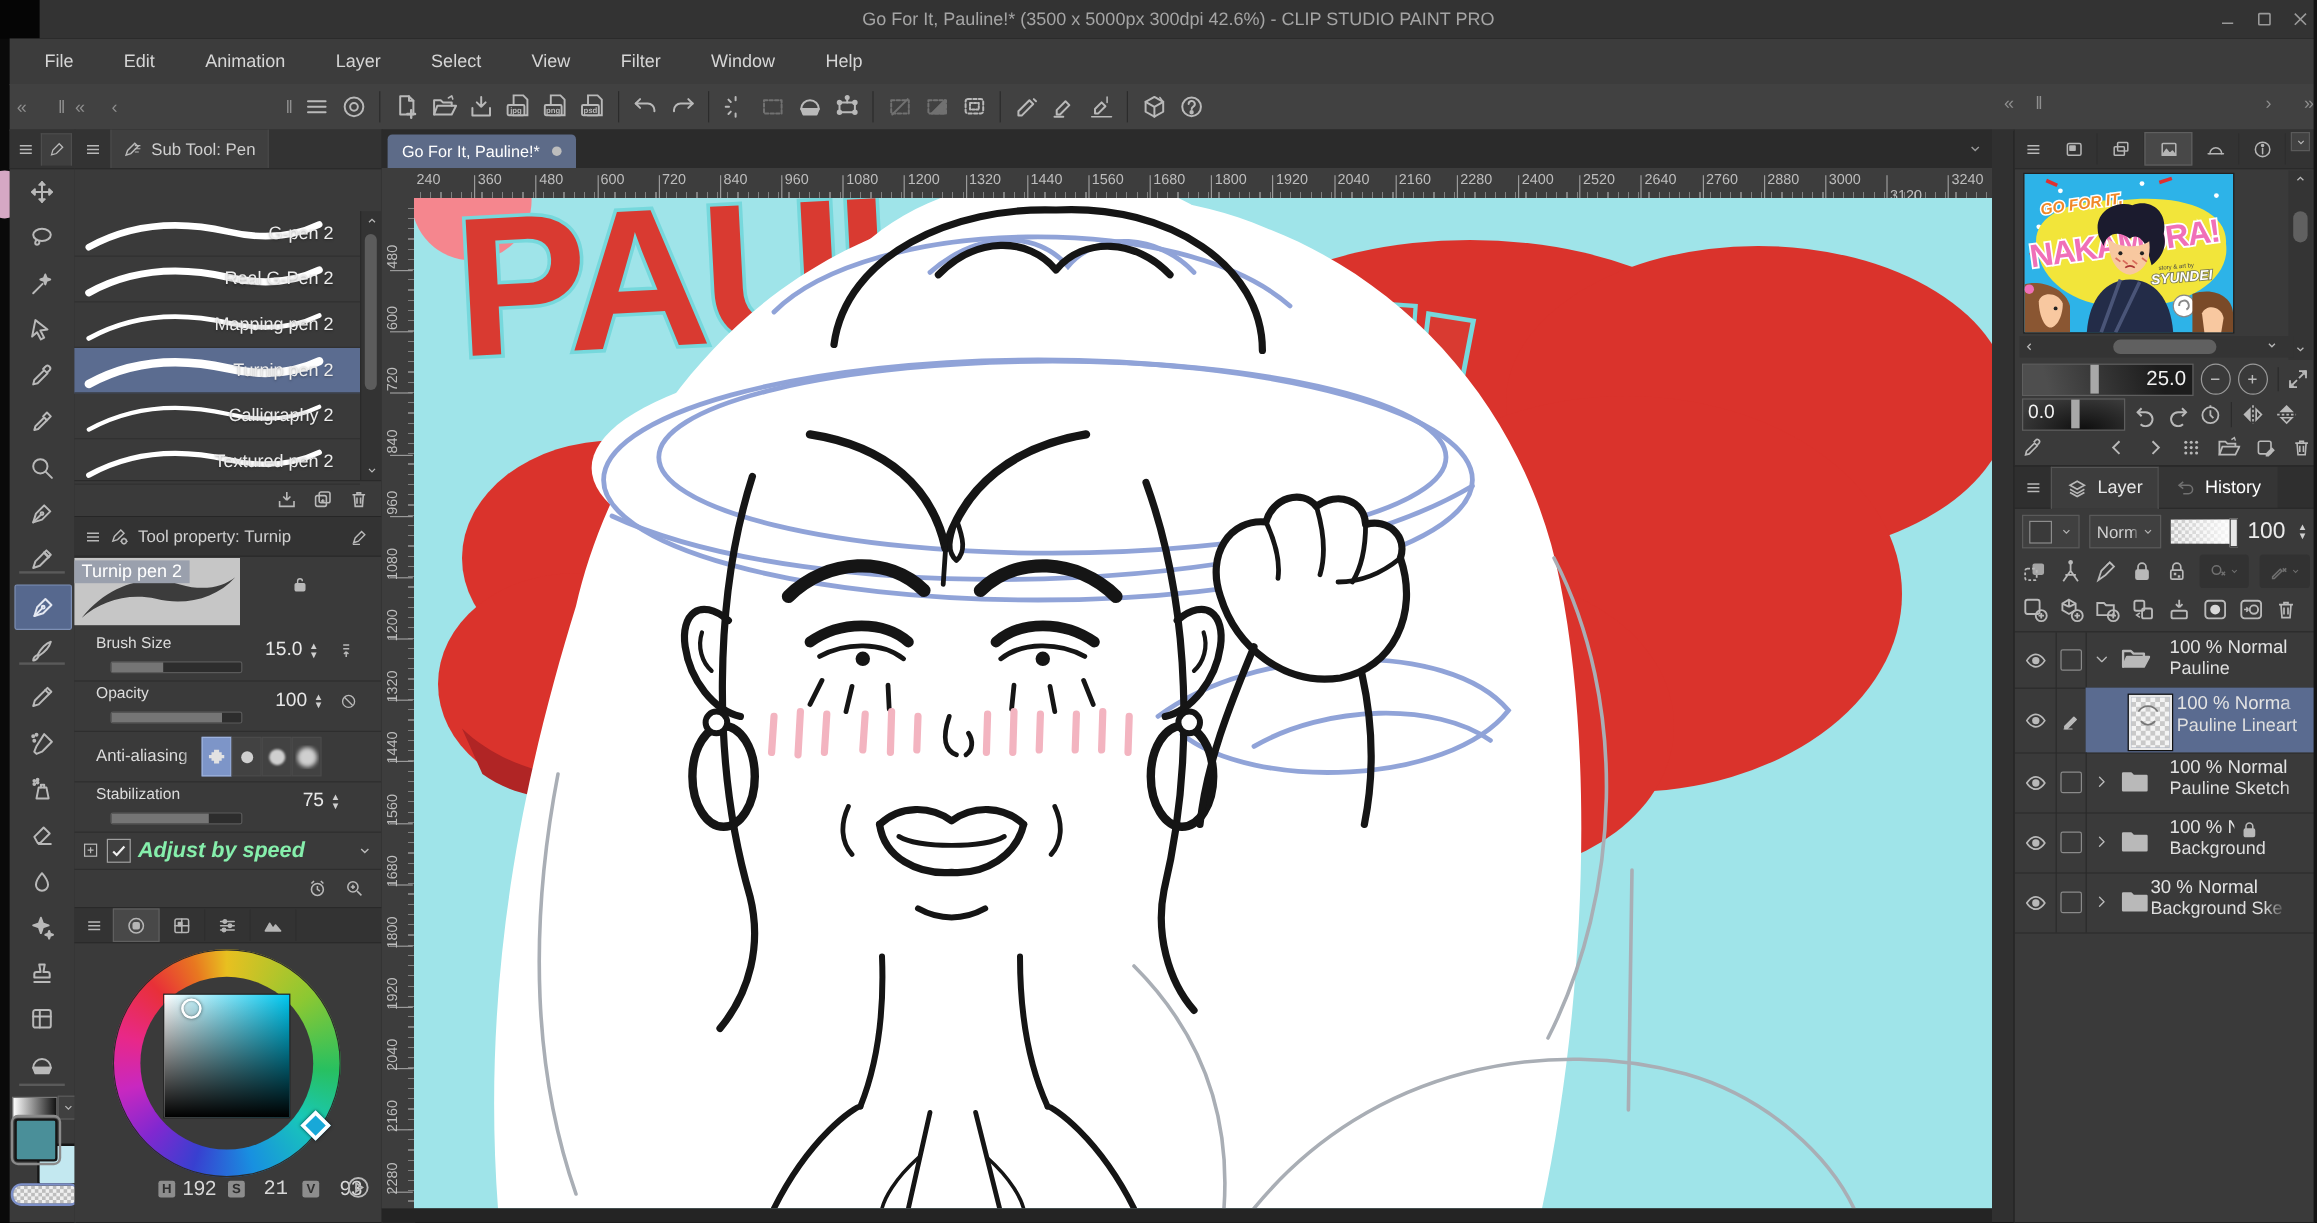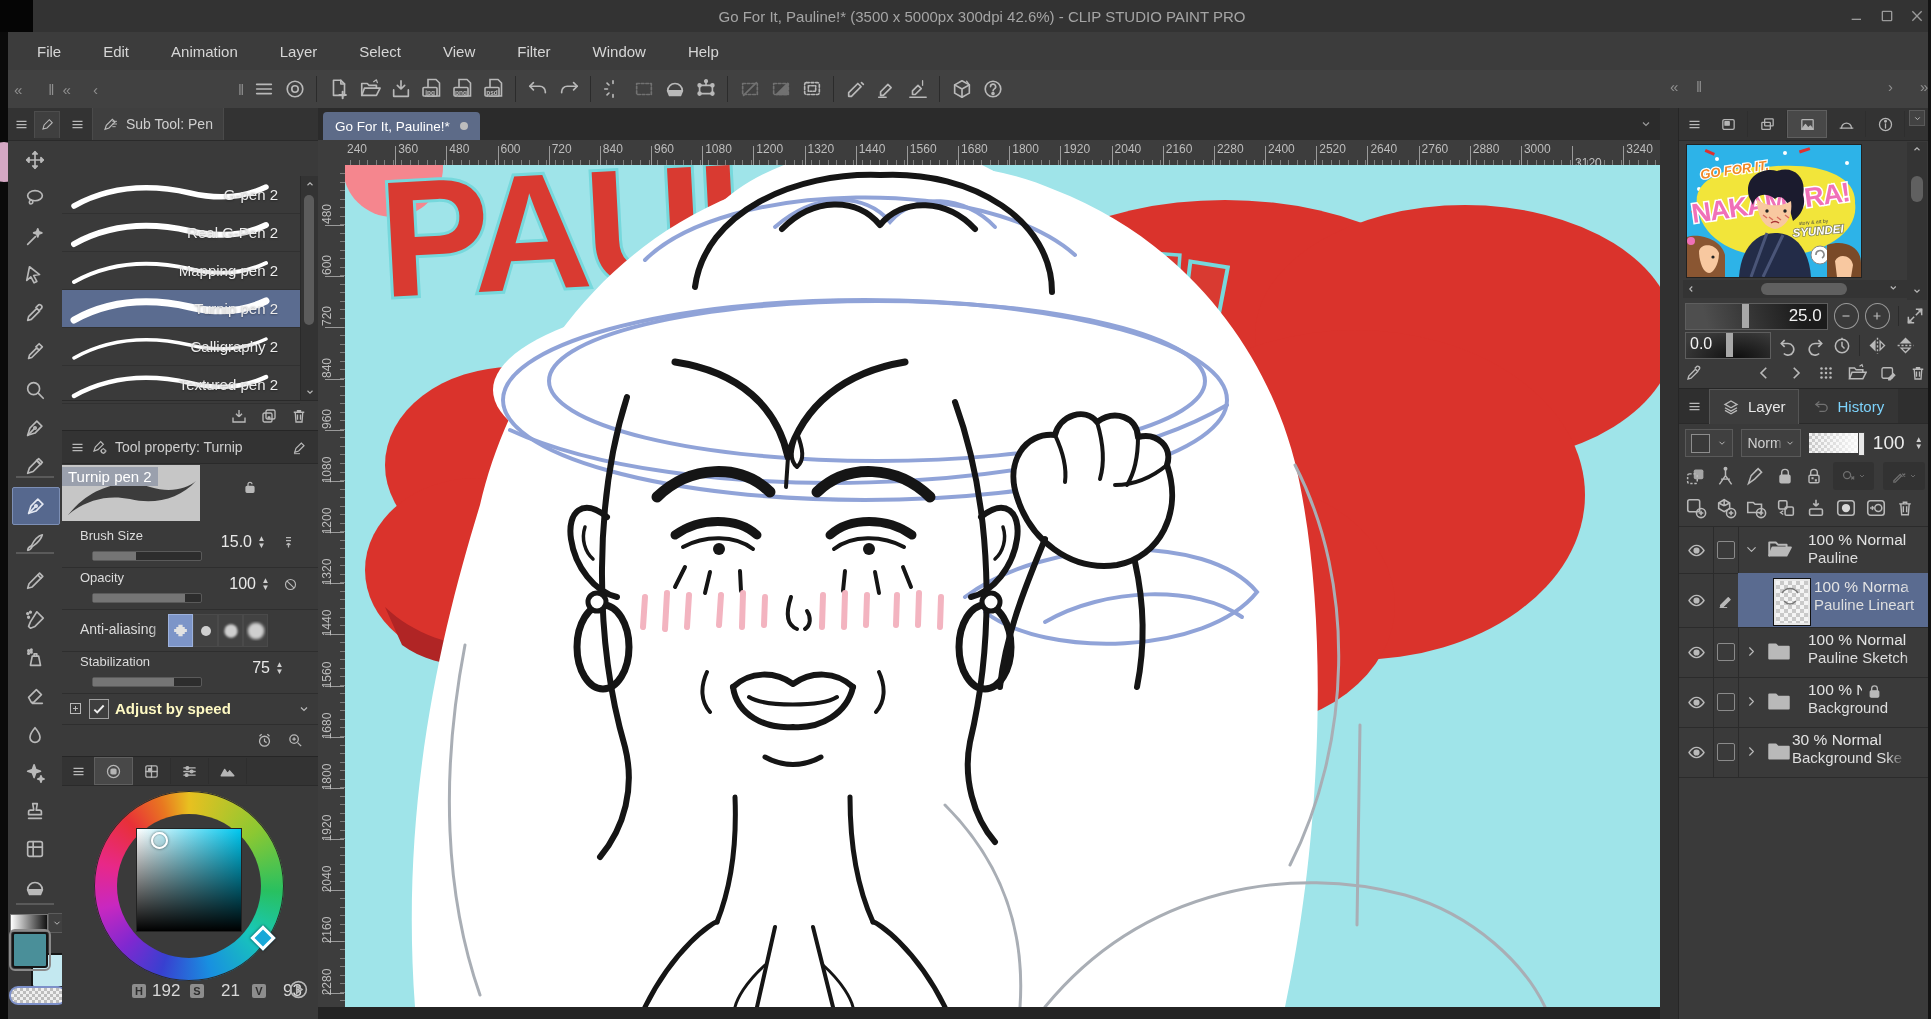--- a/index.html
+++ b/index.html
@@ -608,21 +608,21 @@
           <svg width="15" height="15" viewBox="0 0 24 24" stroke="currentColor" stroke-width="1.6" fill="none">
             <rect x="4" y="4" width="16" height="16"></rect>
             <path d="M8 12h8M12 8v8"></path>
           </svg>
         </span>
       <span class="ic" style="width:18px;height:18px;border:1.5px solid #a0a0a0;background:#3f3f3f;">
           <svg width="14" height="14" viewBox="0 0 24 24" stroke="#efefef" stroke-width="3.2" fill="none">
             <path d="M4 13l5 5L20 6"></path>
           </svg>
         </span>
-      <span style="font-size:15px;color:#fef9c3;font-weight:bold;">Adjust by speed</span>
+      <span style="font-size:18px;color:#86efac;font-weight:bold;font-style:italic;">Adjust by speed</span>
       <span class="ic ab" style="right:8px;">
           <svg width="12" height="12" viewBox="0 0 24 24" stroke="currentColor" stroke-width="2.4" fill="none">
             <path d="M6 9l6 6 6-6"></path>
           </svg>
         </span>
     </div>
     <div class="ab row" style="left:0;top:294px;width:256px;height:30px;justify-content:flex-end;gap:14px;padding-right:14px;box-sizing:border-box;">
       <span class="ic">
           <svg width="17" height="17" viewBox="0 0 24 24" stroke="currentColor" stroke-width="1.8" fill="none">
             <circle cx="12" cy="13" r="7"></circle>
@@ -680,21 +680,21 @@
     <div class="ab" style="left:55px;top:57px;width:144px;height:144px;border-radius:50%;background:#3a3a3a;"></div>
 
     <div class="ab" style="left:75px;top:72px;width:104px;height:102px;background:linear-gradient(to top,#000,rgba(0,0,0,0)),linear-gradient(to right,#fff,#00c8f0);box-shadow:0 0 0 1px #222;"></div>
     <div class="ab" style="left:89px;top:75px;width:13px;height:13px;border:2.5px solid #fff;border-radius:50%;box-shadow:0 0 3px rgba(0,0,0,.6), inset 0 0 2px rgba(0,0,0,.5);"></div>
     <div class="ab" style="left:192px;top:172px;width:12px;height:12px;background:#18a8d8;border:3px solid #fff;transform:rotate(45deg);box-shadow:0 0 3px rgba(0,0,0,.7);"></div>
 
     <div class="ab row" style="left:70px;top:224px;gap:6px;">
       <span style="background:#8d8d8d;color:#2e2e2e;font-size:11px;font-weight:bold;width:14px;height:14px;display:flex;align-items:center;justify-content:center;border-radius:2px;">H</span>
       <span style="font-size:17px;color:#d8d8d8;width:32px;">192</span>
       <span style="background:#8d8d8d;color:#2e2e2e;font-size:11px;font-weight:bold;width:14px;height:14px;display:flex;align-items:center;justify-content:center;border-radius:2px;">S</span>
-      <span style="font-size:17px;color:#d8d8d8;width:30px;text-align:right;margin-right:6px;">21</span>
+      <span style="font-size:17px;color:#d8d8d8;width:30px;text-align:right;margin-right:6px;font-family:Liberation Mono, monospace;">21</span>
       <span style="background:#8d8d8d;color:#2e2e2e;font-size:11px;font-weight:bold;width:14px;height:14px;display:flex;align-items:center;justify-content:center;border-radius:2px;">V</span>
       <span style="font-size:17px;color:#d8d8d8;width:30px;text-align:right;">93</span>
     </div>
     <span class="ic ab" style="left:226px;top:222px;">
         <svg width="21" height="21" viewBox="0 0 24 24" stroke="currentColor" stroke-width="1.8" fill="none">
           <circle cx="12" cy="12" r="9"></circle>
           <path d="M10 8l6 4-6 4z"></path>
         </svg>
       </span>
   </div>
@@ -1164,21 +1164,21 @@
           </span>
         <span style="font-size:15px;color:#e8e8e8;">Layer</span>
       </div>
       <div class="row" style="height:34px;background:#353535;padding:0 14px;gap:8px;color:#8d8d8d;">
         <span class="ic dim">
             <svg width="17" height="17" viewBox="0 0 24 24" stroke="currentColor" stroke-width="1.8" fill="none">
               <path d="M9 5L4 9l5 4"></path>
               <path d="M4 9h11a5 5 0 0 1 0 10H9"></path>
             </svg>
           </span>
-        <span style="font-size:15px;color:#7dd3fc;">History</span>
+        <span style="font-size:15px;color:#ffffff;">History</span>
       </div>
     </div>
 
     <div class="ab row" style="left:6px;top:39px;width:240px;height:30px;gap:8px;">
       <div class="row" style="width:50px;height:28px;border:1px solid #5a5a5a;background:#404040;justify-content:space-between;padding:0 5px;box-sizing:border-box;">
         <span style="width:17px;height:17px;border:1.5px solid #8d8d8d;background:#3a3a3a;"></span>
         <svg width="10" height="10" viewBox="0 0 24 24" stroke="#b5b5b5" stroke-width="2.4" fill="none">
             <path d="M6 9l6 6 6-6"></path>
           </svg>
       </div>

